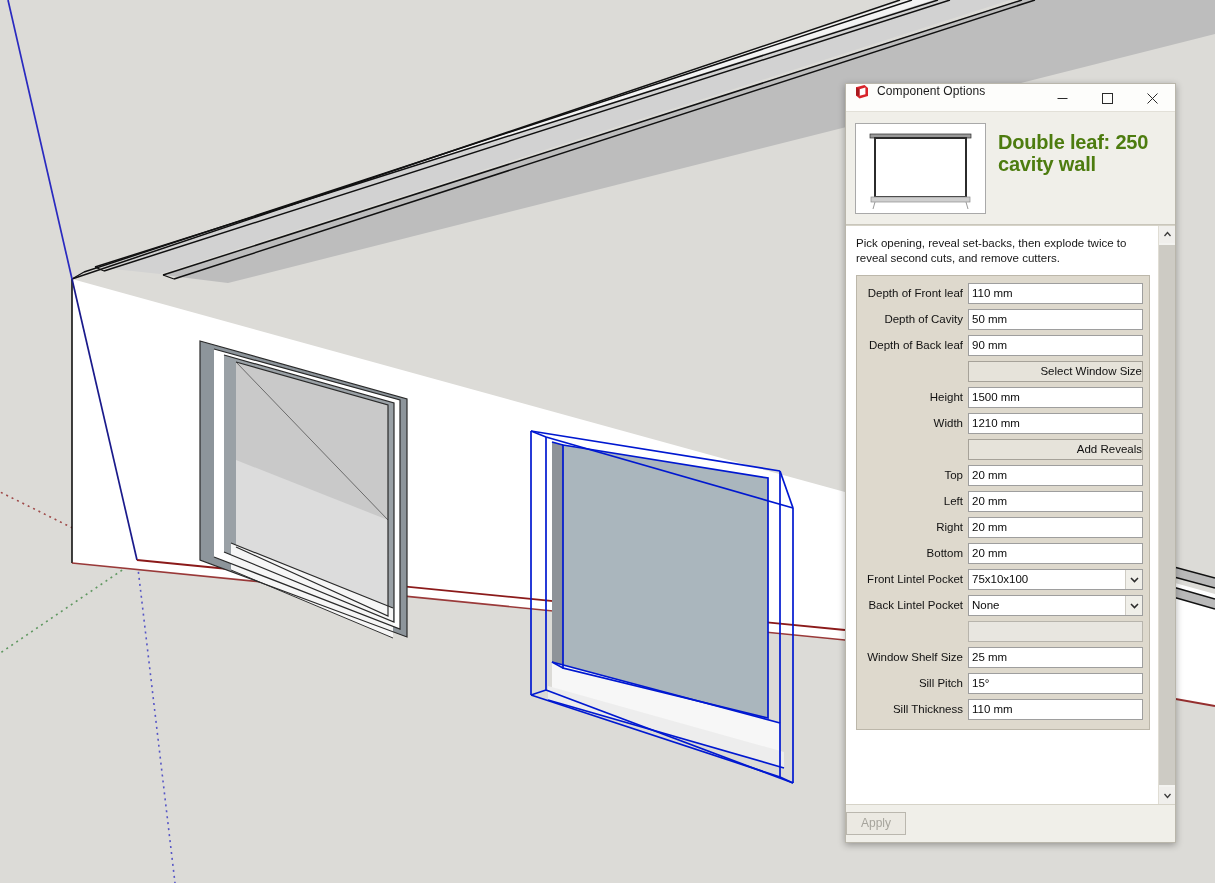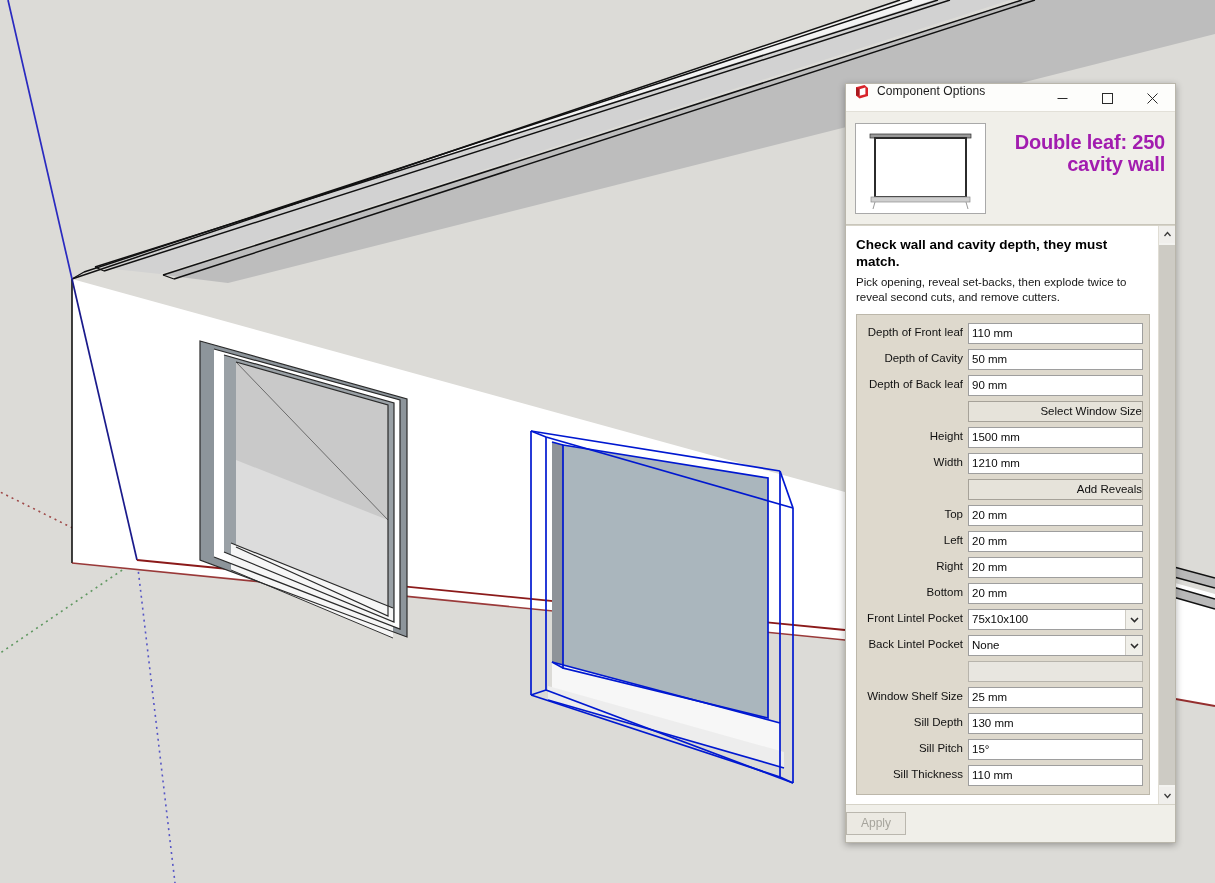--- a/index.html
+++ b/index.html
@@ -73,24 +73,23 @@
     width: 131px; height: 91px;
     background: #ffffff;
     border: 1px solid #a9a9a9;
     flex: 0 0 auto;
   }
   #compname {
     margin-left: 12px;
     font-size: 20px;
     font-weight: bold;
     line-height: 1.12;
-    color: #a21caf;
+    color: #4d7c0f;
     letter-spacing: -0.2px;
     padding-top: 8px;
-    text-align: right;
   }
 
   
   #scrollwrap {
     flex: 1 1 auto;
     display: flex;
     background: #ffffff;
     border-top: 1px solid #d6d3c8;
     min-height: 0;
     position: relative;
@@ -376,21 +375,20 @@
         <rect x="15" y="73" width="99" height="5" fill="#cfcfcf" stroke="#8c8c8c" stroke-width="0.7"></rect>
         <line x1="19" y1="78" x2="17" y2="85" stroke="#9a9a9a" stroke-width="1"></line>
         <line x1="110" y1="78" x2="112" y2="85" stroke="#9a9a9a" stroke-width="1"></line>
       </svg>
     </div>
     <div id="compname">Double leaf: 250 cavity wall</div>
   </div>
 
   <div id="scrollwrap">
     <div id="scrollbody">
-      <div class="instr-title">Check wall and cavity depth, they must match.</div>
       <div class="instr-sub">Pick opening, reveal set-backs, then explode twice to reveal second cuts, and remove cutters.</div>
       <div id="fields">
           <div class="row">
             <div class="lbl">Depth of Front leaf</div>
             <div class="ctl">
               <div class="tb">110 mm</div>
             </div>
           </div>
           <div class="row">
             <div class="lbl">Depth of Cavity</div>
@@ -481,26 +479,20 @@
           <div class="row">
             <div class="lbl"></div>
             <div class="ctl">
               <div class="tb disabled"></div>
             </div>
           </div>
           <div class="row">
             <div class="lbl">Window Shelf Size</div>
             <div class="ctl">
               <div class="tb">25 mm</div>
-            </div>
-          </div>
-          <div class="row">
-            <div class="lbl">Sill Depth</div>
-            <div class="ctl">
-              <div class="tb">130 mm</div>
             </div>
           </div>
           <div class="row">
             <div class="lbl">Sill Pitch</div>
             <div class="ctl">
               <div class="tb">15°</div>
             </div>
           </div>
           <div class="row">
             <div class="lbl">Sill Thickness</div>

